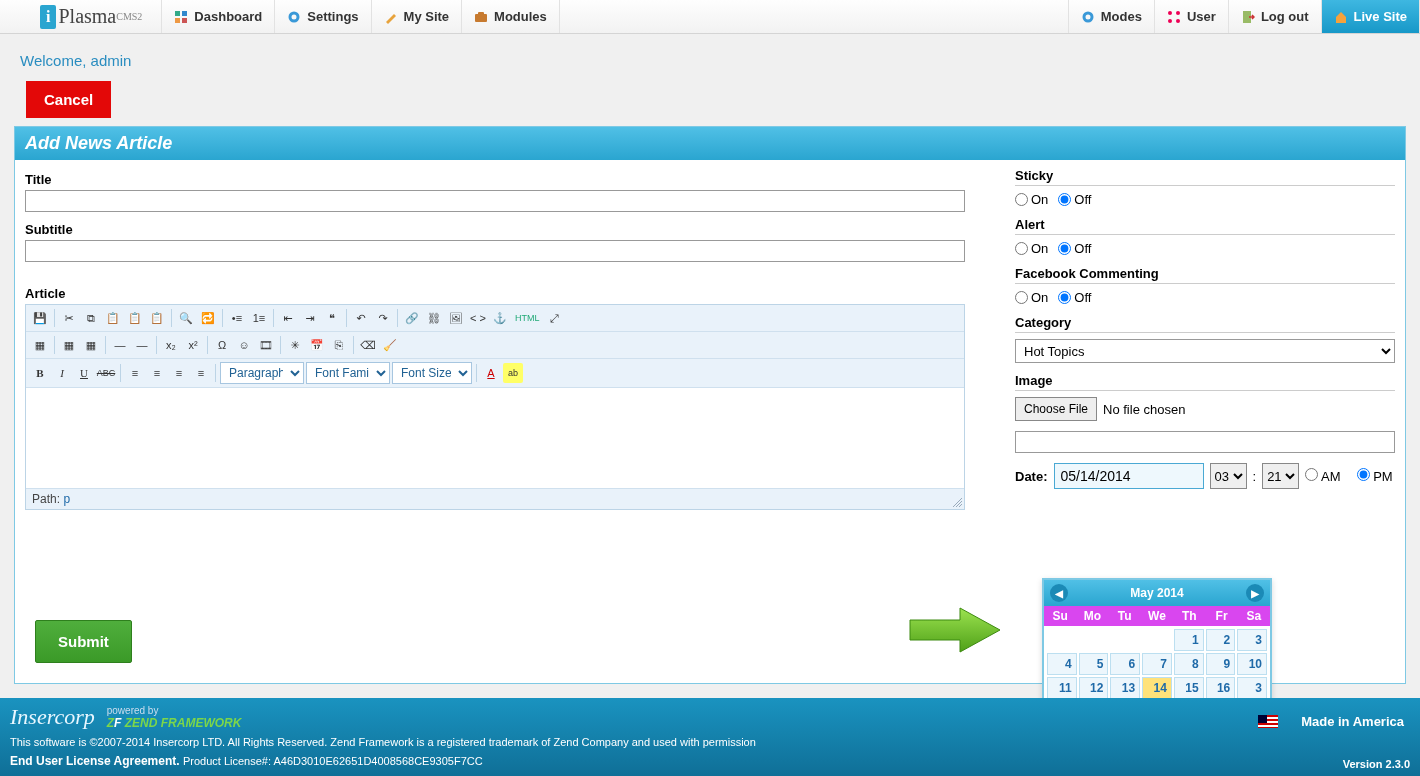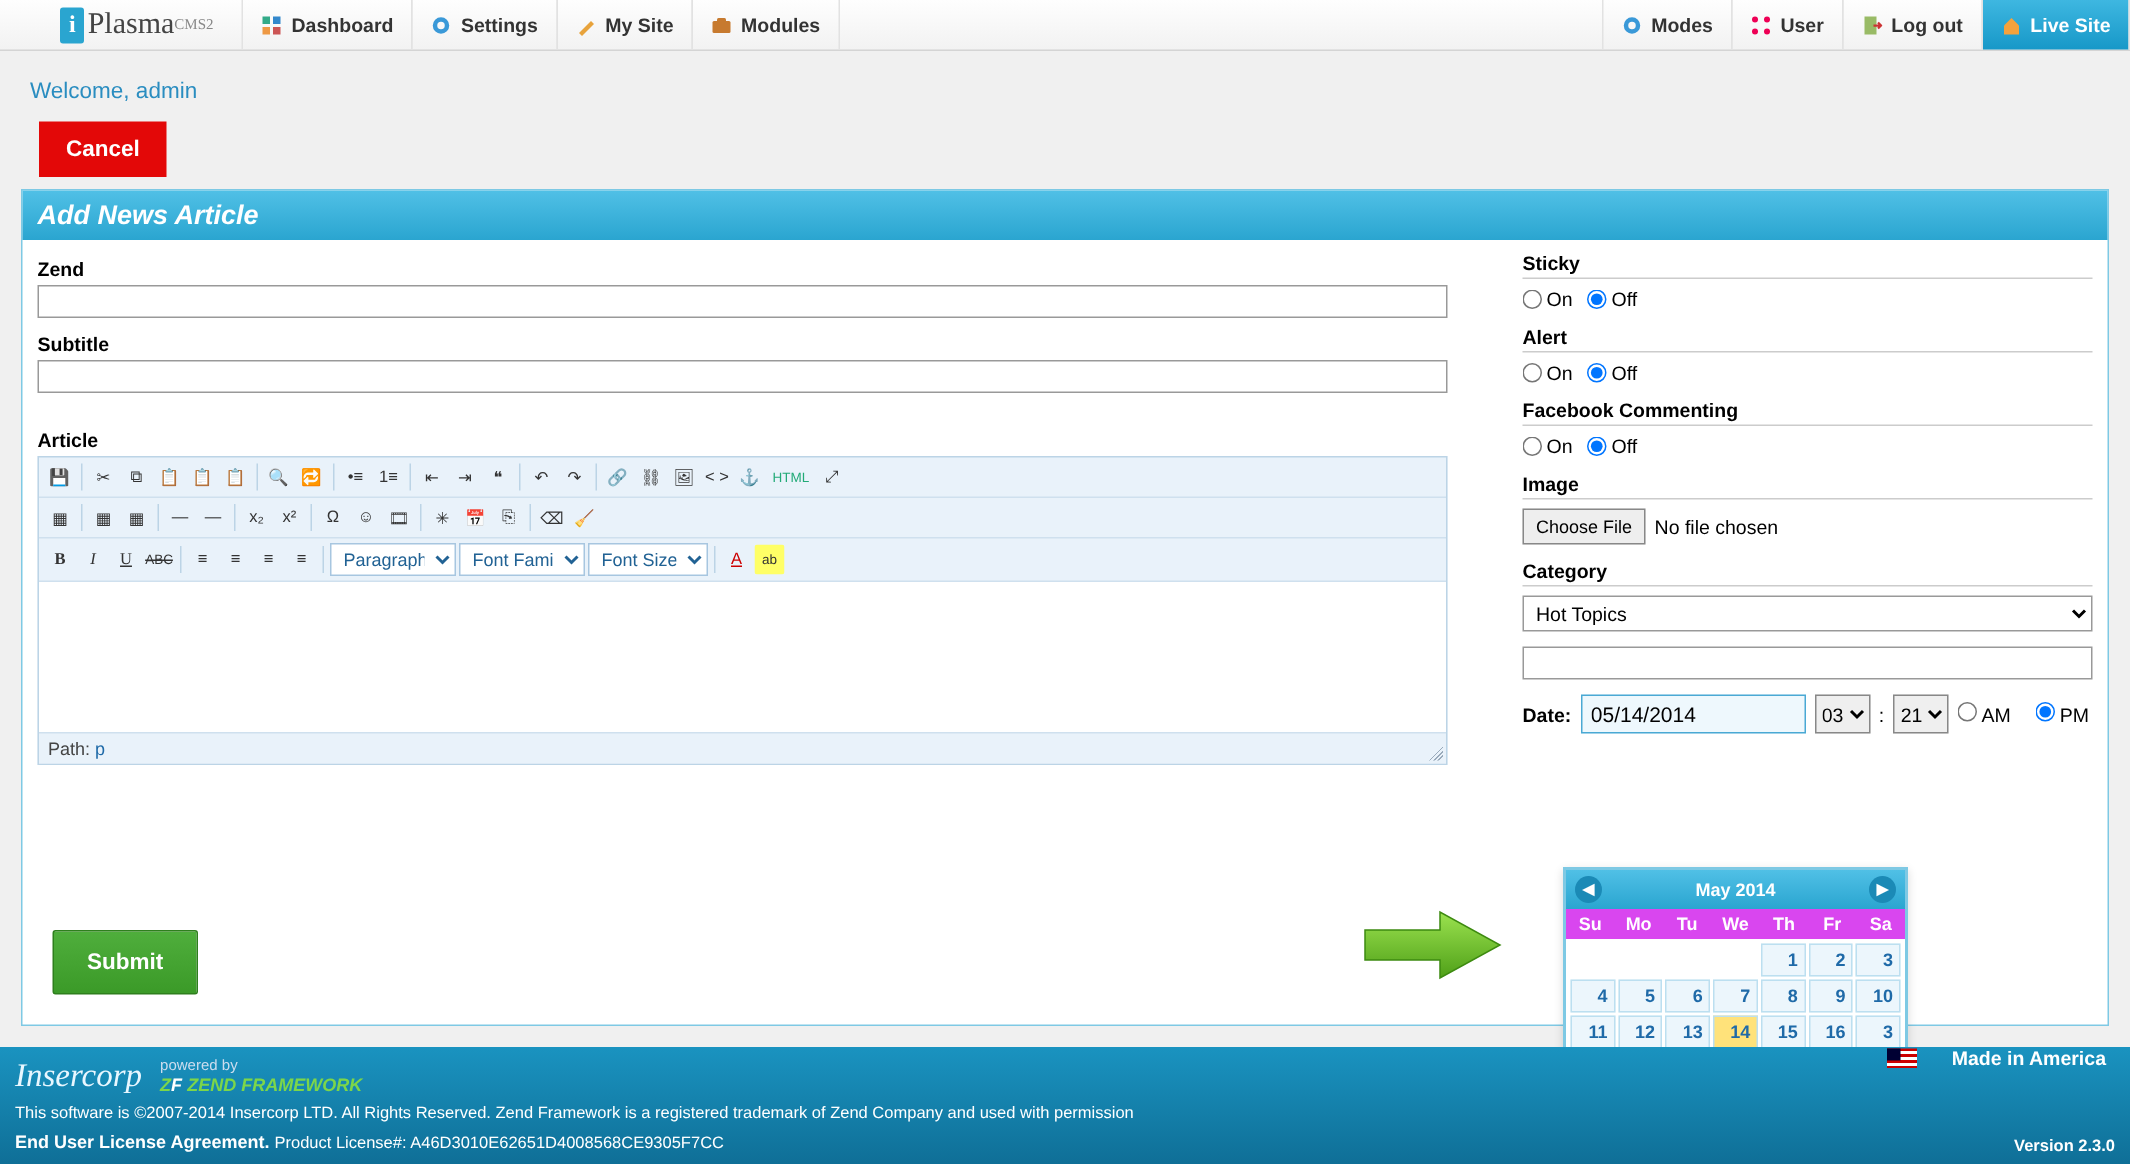--- a/index.html
+++ b/index.html
@@ -56,21 +56,21 @@
 .cal-grid { display:grid; grid-template-columns: repeat(7,1fr); gap:2px; padding:3px; background:#fff; }
 .cal-cell { border:1px solid #bcdff0; text-align:right; padding:3px 4px; color:#1f6aa8; font-weight:bold; background:#ecf6fc; cursor:pointer; height:22px; }
 .cal-cell.blank { border:1px solid transparent; background:transparent; cursor:default; }
 .cal-cell.today { background:#ffe27a; }
 .arrow-pointer { position:absolute; left:900px; top:600px; }
 .footer { position:absolute; left:0; right:0; bottom:0; background: linear-gradient(#1a93c0,#0f6f97); color:#fff; padding:6px 10px 8px 10px; }
 .footer .row1 { display:flex; align-items:center; gap:12px; }
 .insercorp { font-family: Georgia, serif; font-style:italic; font-size:22px; color:#e8f7ff; }
 .powered { font-size:10px; color:#cde; }
 .zf { color:#7cd64a; font-weight:bold; font-size:12px; font-style:italic; }
-.made-america { position:absolute; right:16px; top:0; font-weight:bold; font-size:13px; display:flex; align-items:center; gap:23px;text-align:right; }
+.made-america { position:absolute; right:16px; top:16px; font-weight:bold; font-size:13px; display:flex; align-items:center; gap:23px;text-align:right; }
 .flag { width:20px; height:13px; background: linear-gradient(to bottom, #c00 0 15%, #fff 15% 30%, #c00 30% 45%, #fff 45% 60%, #c00 60% 75%, #fff 75% 90%, #c00 90% 100%); position:relative; display:inline-block; }
 .flag::before { content:""; position:absolute; left:0; top:0; width:9px; height:8px; background:#003; }
 .legal { font-size:11px; margin-top:6px; }
 .eula { font-size:12px; margin-top:6px; font-weight:bold; }
 .eula .lic { font-weight:normal; font-size:11px; }
 .version { position:absolute; right:10px; bottom:6px; font-size:11px; font-weight:bold; }
 .tb-bold { font-weight:bold; font-family:Georgia,serif; }
 .tb-i { font-style:italic; font-family:Georgia,serif; }
 .tb-u { text-decoration:underline; font-family:Georgia,serif; }
 .tb-abc { text-decoration: line-through; font-size:9px; }
@@ -166,21 +166,21 @@
   </div>
 </div>
 
 <div class="welcome">Welcome, admin</div>
 <button class="cancel-btn">Cancel</button>
 
 <div class="panel">
   <div class="panel-header">Add News Article</div>
   <div class="panel-body">
     <div class="left-col">
-      <label class="field-label">Zend</label>
+      <label class="field-label">Title</label>
       <input class="txt-input txt-input-wide" value="" style="">
       <label class="field-label" style="margin-top:10px">Subtitle</label>
       <input class="txt-input txt-input-wide" value="" style="">
       <label class="field-label" style="margin-top:24px">Article</label>
 
       <div class="editor">
 
         <div class="toolbar-row">
           <span class="tbtn">💾</span>
           <span class="tsep"></span>
@@ -299,29 +299,29 @@
               <input type="radio" name="fb" style=""> 
               <span>On</span>
             </label>
           <label>
               <input type="radio" name="fb" checked="" style=""> 
               <span>Off</span>
             </label>
         </div>
       </div>
       <div class="side-section">
+        <div class="side-title">Category</div>
+        <select class="sel-full"><option>Hot Topics</option></select>
+      </div>
+      <div class="side-section">
         <div class="side-title">Image</div>
         <div class="file-row">
           <button class="file-btn">Choose File</button>
           <span>No file chosen</span>
         </div>
-      </div>
-      <div class="side-section">
-        <div class="side-title">Category</div>
-        <select class="sel-full"><option>Hot Topics</option></select>
       </div>
       <div class="side-section">
         <input class="txt-input" value="" style="">
       </div>
       <div class="date-row">
         <span class="date-label">Date:</span>
         <input class="date-in" value="05/14/2014" style="">
         <select class="sel-sm"><option>03</option></select>
         <span>:</span>
         <select class="sel-sm"><option>21</option></select>

